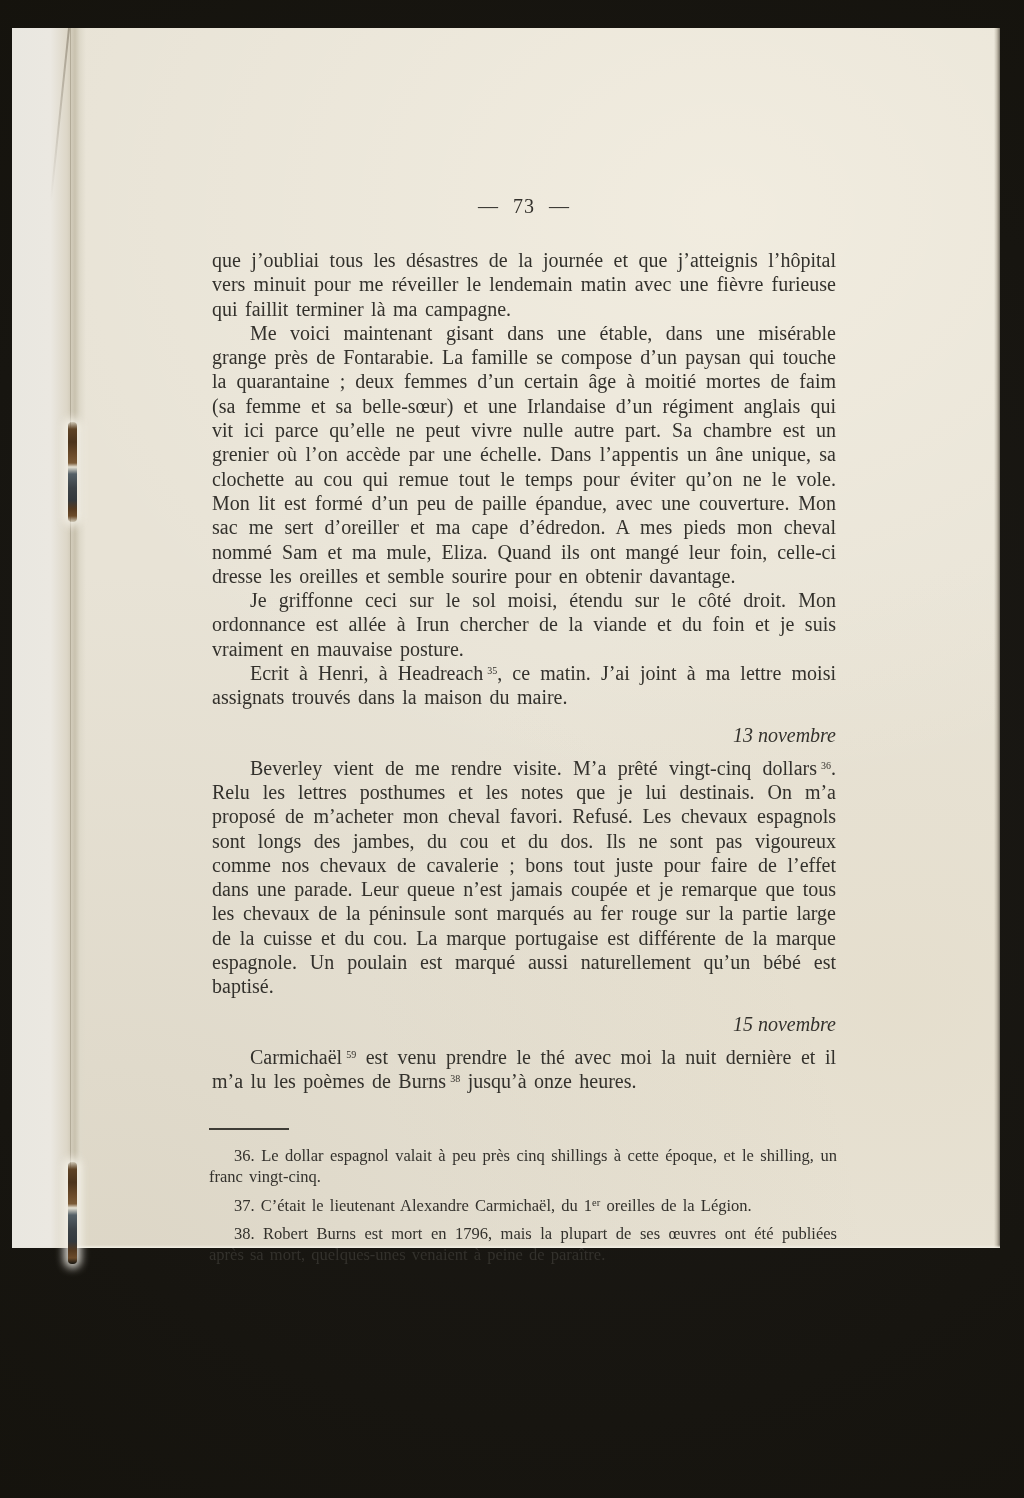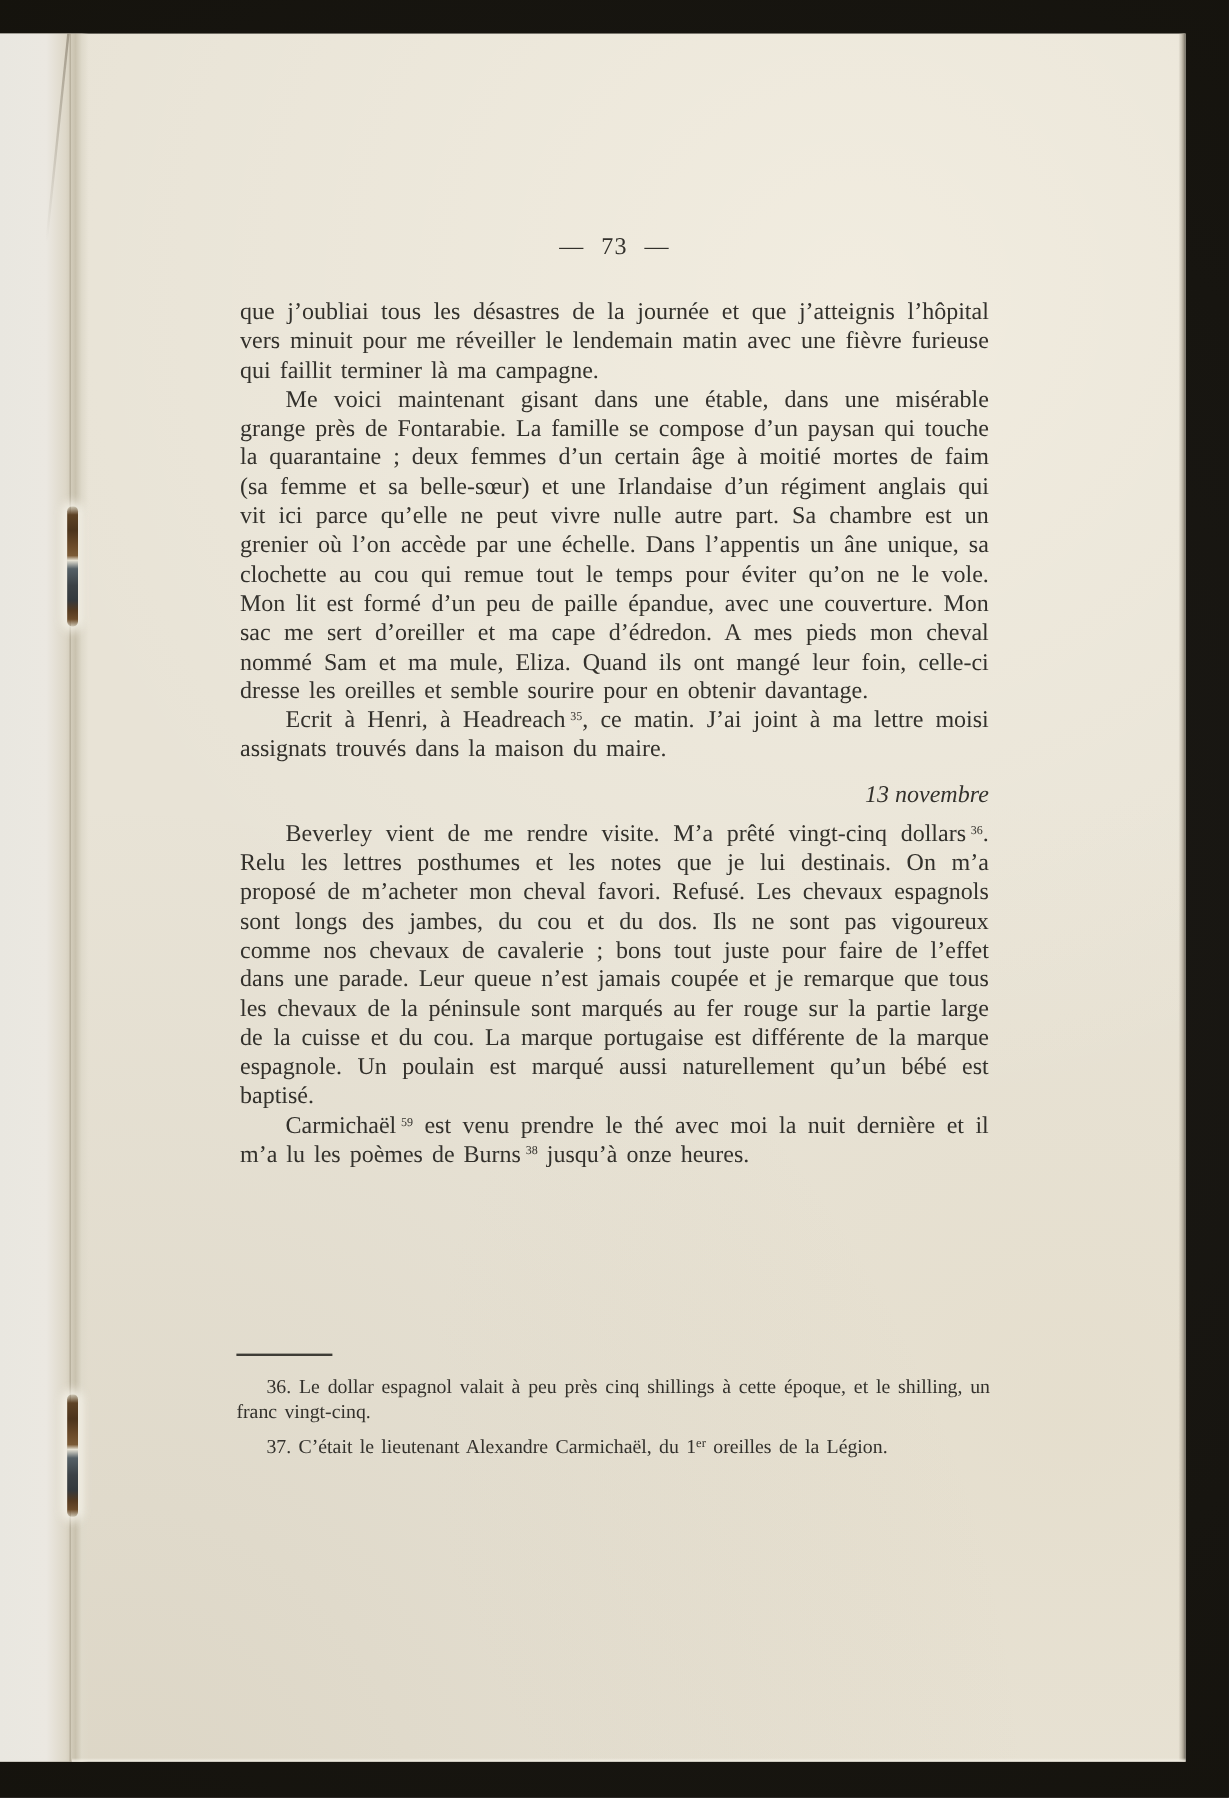--- a/index.html
+++ b/index.html
@@ -14,24 +14,24 @@
   .scene {
     position: relative;
     width: 1024px;
     height: 1498px;
     background:
       radial-gradient(130% 90% at 55% 50%, #1c1a17 0%, #121009 100%);
   }
   
   .page {
     position: absolute;
-    left: 0;
+    left: 12px;
     top: 28px;
     width: 988px;
-    height: 1440px;
+    height: 1220px;
     background:
       radial-gradient(120% 80% at 72% 15%, rgba(255, 250, 238, 0.40) 0%, rgba(255,250,238,0) 60%),
       radial-gradient(140% 110% at 10% 105%, rgba(172, 160, 132, 0.20) 0%, rgba(172,160,132,0) 55%),
       radial-gradient(90% 60% at 90% 80%, rgba(220, 208, 180, 0.25) 0%, rgba(220,208,180,0) 60%),
       #e8e3d6;
     color: #33312c;
   }
   
   .gutter {
     position: absolute;
@@ -173,36 +173,39 @@
     <div class="staple staple-bottom"></div>
 
     <div class="text-block">
 
       <div class="page-number">— 73 —</div>
 
       <p class="para"><span>que j’oubliai tous les désastres de la journée et que j’atteignis l’hôpital vers minuit pour me réveiller le lendemain matin avec une fièvre furieuse qui faillit terminer là ma campagne.</span></p>
 
       <p class="para indent"><span>Me voici maintenant gisant dans une étable, dans une misérable grange près de Fontarabie. La famille se compose d’un paysan qui touche la quarantaine ; deux femmes d’un certain âge à moitié mortes de faim (sa femme et sa belle-sœur) et une Irlandaise d’un régiment anglais qui vit ici parce qu’elle ne peut vivre nulle autre part. Sa chambre est un grenier où l’on accède par une échelle. Dans l’appentis un âne unique, sa clochette au cou qui remue tout le temps pour éviter qu’on ne le vole. Mon lit est formé d’un peu de paille épandue, avec une couverture. Mon sac me sert d’oreiller et ma cape d’édredon. A mes pieds mon cheval nommé Sam et ma mule, Eliza. Quand ils ont mangé leur foin, celle-ci dresse les oreilles et semble sourire pour en obtenir davantage.</span></p>
 
+      <p class="para indent"><span>Je griffonne ceci sur le sol moisi, étendu sur le côté droit. Mon ordonnance est allée à Irun chercher de la viande et du foin et je suis vraiment en mauvaise posture.</span></p>
 
       <p class="para indent"><span>Ecrit à Henri, à Headreach</span><sup class="fref">35</sup><span>, ce matin. J’ai joint à ma lettre moisi assignats trouvés dans la maison du maire.</span></p>
 
       <h3 class="entry-heading">13 novembre</h3>
 
       <p class="para indent"><span>Beverley vient de me rendre visite. M’a prêté vingt-cinq dollars</span><sup class="fref">36</sup><span>. Relu les lettres posthumes et les notes que je lui destinais. On m’a proposé de m’acheter mon cheval favori. Refusé. Les chevaux espagnols sont longs des jambes, du cou et du dos. Ils ne sont pas vigoureux comme nos chevaux de cavalerie ; bons tout juste pour faire de l’effet dans une parade. Leur queue n’est jamais coupée et je remarque que tous les chevaux de la péninsule sont marqués au fer rouge sur la partie large de la cuisse et du cou. La marque portugaise est différente de la marque espagnole. Un poulain est marqué aussi naturellement qu’un bébé est baptisé.</span></p>
 
+      <h3 class="entry-heading">15 novembre</h3>
 
       <p class="para indent"><span>Carmichaël</span><sup class="fref">59</sup><span> est venu prendre le thé avec moi la nuit dernière et il m’a lu les poèmes de Burns</span><sup class="fref">38</sup><span> jusqu’à onze heures.</span></p>
 
     </div>
 
     <div class="footnote-block">
       <div class="footnote-sep"></div>
 
 
       <p class="footnote"><span>36. Le dollar espagnol valait à peu près cinq shillings à cette époque, et le shilling, un franc vingt-cinq.</span></p>
 
       <p class="footnote"><span>37. C’était le lieutenant Alexandre Carmichaël, du 1</span><sup class="ord">er</sup><span> oreilles de la Légion.</span></p>
 
+      <p class="footnote"><span>38. Robert Burns est mort en 1796, mais la plupart de ses œuvres ont été publiées après sa mort, quelques-unes venaient à peine de paraître.</span></p>
     </div>
 
   </div>
 </div>
 
 </body></html>

